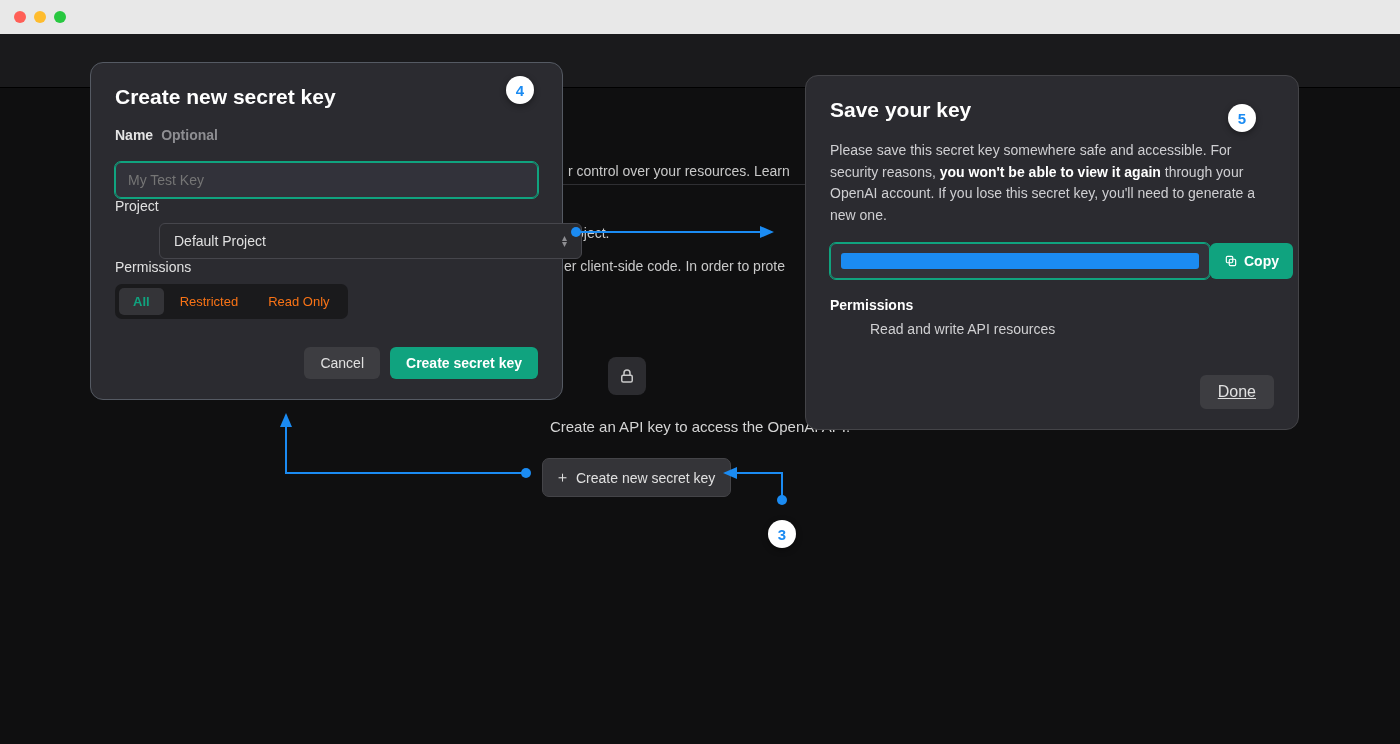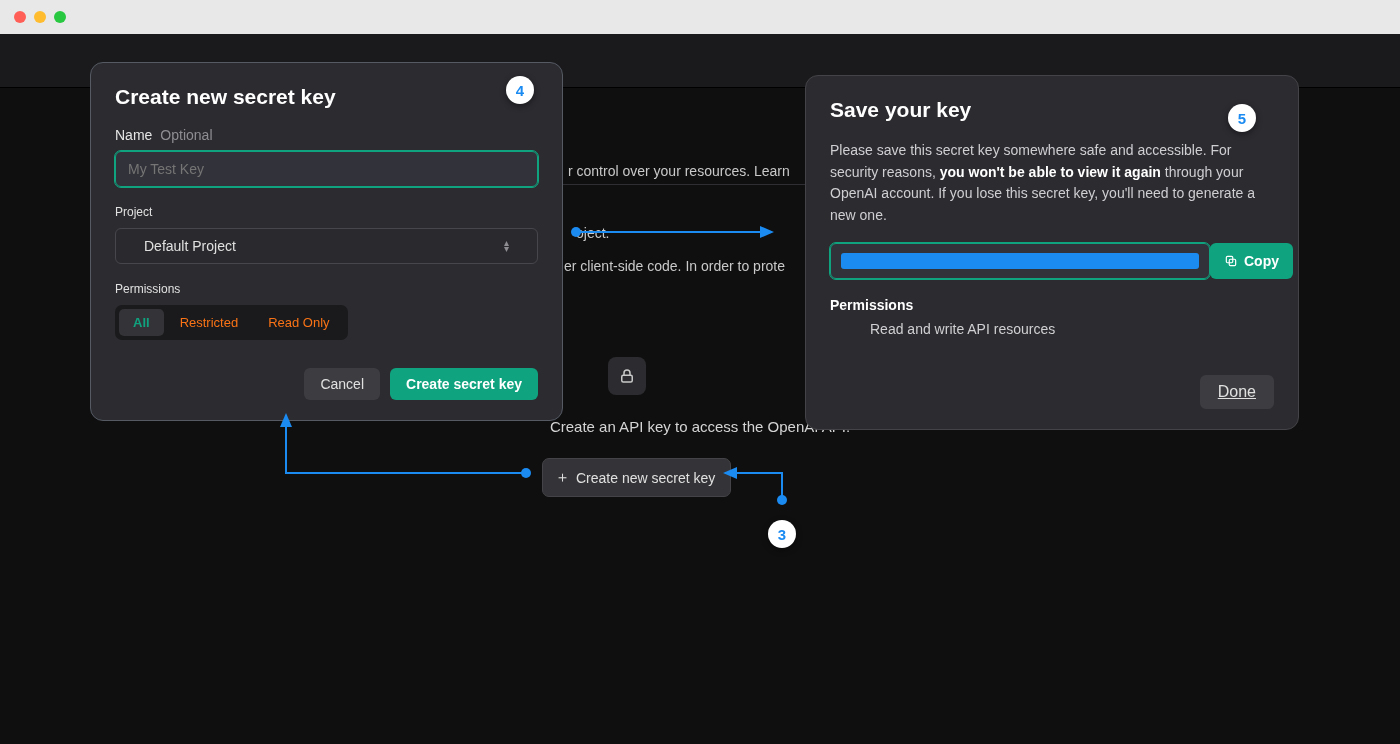--- a/index.html
+++ b/index.html
@@ -13,25 +13,25 @@
   .bgline { position:absolute; color:#c9c9c9; font-size:14px; white-space:nowrap; }
   .bgline.divider { width:790px; height:1px; background:#2f2f33; left:300px; }
   
   .lockbox { position:absolute; left:608px; top:357px; width:38px; height:38px; border-radius:8px; background:#2c2c30; display:flex; align-items:center; justify-content:center; }
   .prompt-text { position:absolute; left:0; right:0; top:418px; text-align:center; color:#d4d4d4; font-size:15px; font-weight:500;}
   .create-btn-main { position:absolute; left:542px; top:458px; padding:9px 15px 9px 12px; background:#343438; border:1px solid #444448; border-radius:7px; color:#e0e0e0; font-size:14px; display:flex; align-items:center; gap:6px; cursor:pointer;}
   .create-btn-main .plus { font-size:15px; }
   
   .dialog1 { position:absolute; left:90px; top:62px; width:473px; background:#2b2b30; border:1px solid #555a63; border-radius:13px; padding:22px 24px 20px 24px; }
   .dialog1 h2 { font-size:21px; font-weight:700; color:#fff; margin-bottom:18px;}
-  .lbl-row { display:flex; gap:8px; font-size:14px; margin-bottom:8px;}
+  .lbl-row { display:flex; gap:8px; font-size:14px; margin-bottom:19px;font-weight:bold;}
   .lbl-row .opt { color:#8e8e92;}
   .name-input { width:100%; height:36px; background:#32323a; border:1px solid #10a37f; border-radius:6px; padding:0 12px; color:#8a8a8e; font-size:14px; outline:1px solid #10a37f; outline-offset:0px;}
-  .section-lbl { font-size:12px; color:#e0e0e0; margin-top:18px; margin-bottom:9px;}
-  .select-row { width:100%; height:36px; background:#2a2a2e; border:1px solid #46464c; border-radius:6px; padding:0 28px; color:#e0e0e0; font-size:14px; display:flex; align-items:center; justify-content:space-between; cursor:pointer;}
+  .section-lbl { font-size:14px; color:#e0e0e0; margin-bottom:9px;}
+  .select-row { width:100%; height:36px; background:#2a2a2e; border:1px solid #46464c; border-radius:6px; padding:0 14px; color:#e0e0e0; font-size:14px; display:flex; align-items:center; justify-content:space-between; cursor:pointer;margin-left:44px;}
   .chevs { color:#8e8e92; font-size:10px; display:flex; flex-direction:column; line-height:6px;}
   .perm-row { display:flex; background:#1a1a1c; border-radius:7px; padding:4px; gap:2px; width:fit-content;}
   .perm-pill { padding:6px 14px; font-size:13px; border-radius:5px; color:#f97316; cursor:pointer;}
   .perm-pill.active { background:#343438; color:#10a37f; font-weight:600;}
   .dlg1-footer { display:flex; justify-content:flex-end; gap:10px; margin-top:28px;text-align:center;}
   .btn-cancel { padding:8px 16px; background:#3d3d41; border-radius:6px; font-size:14px; color:#e0e0e0; cursor:pointer;}
   .btn-create { padding:8px 16px; background:#10a37f; border-radius:6px; font-size:14px; color:#fff; font-weight:600; cursor:pointer;}
   
   .dialog2 { position:absolute; left:805px; top:75px; width:494px; background:#2b2b30; border:1px solid #444448; border-radius:13px; padding:22px 24px 20px 24px;}
   .dialog2 h2 { font-size:21px; font-weight:700; color:#fff; margin-bottom:18px;}

